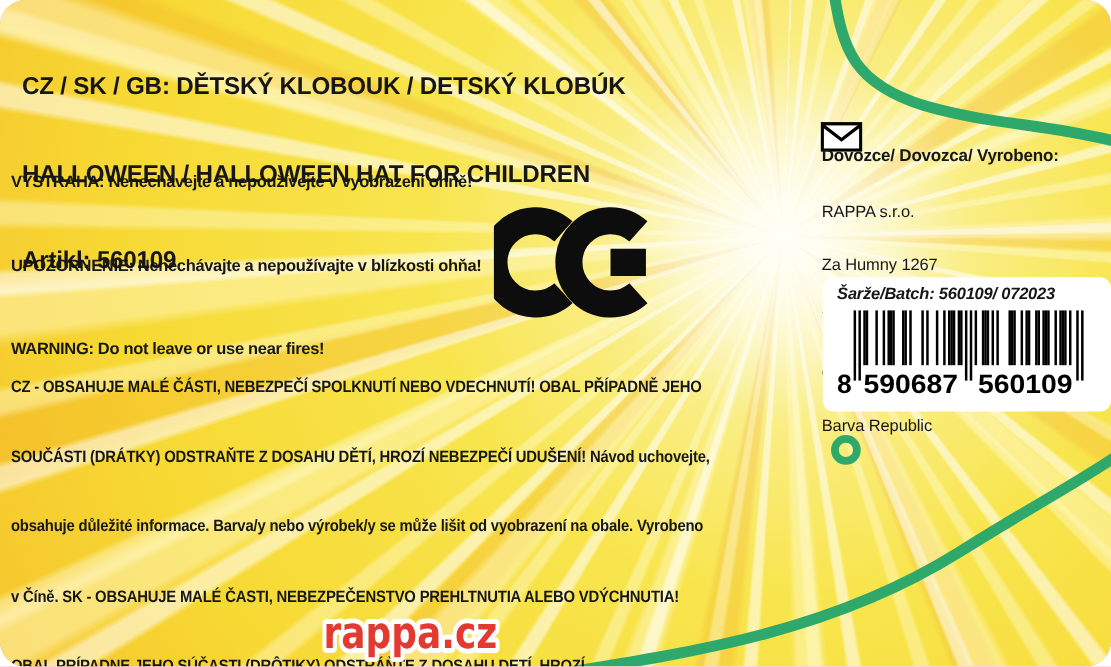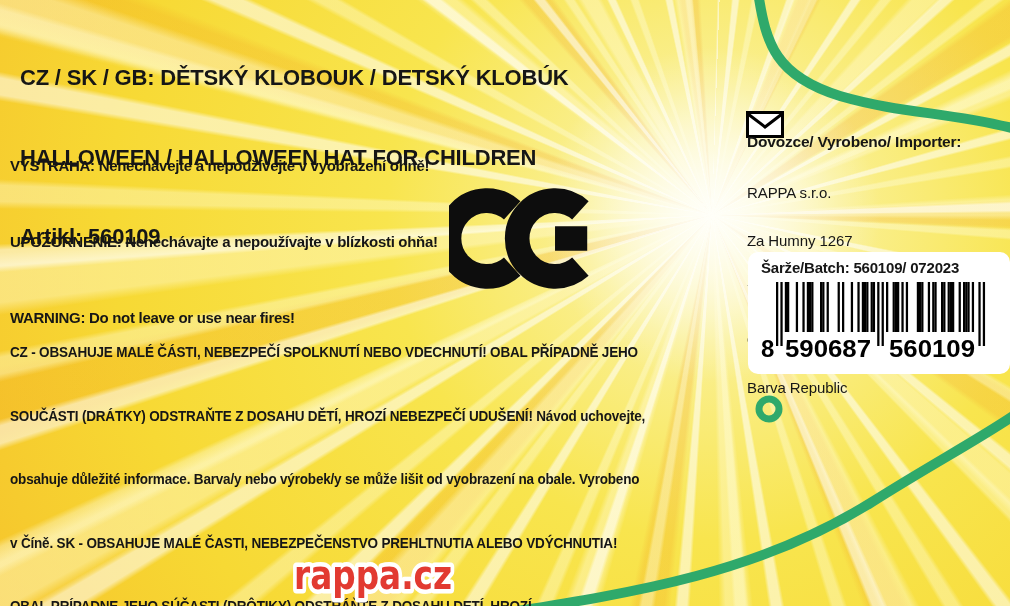--- a/index.html
+++ b/index.html
@@ -1,19 +1,20 @@
 <!DOCTYPE html>
 <html><head>
 <meta charset="utf-8">
 <style>
   html,body{margin:0;padding:0;}
   .page{
     position:relative;width:1010px;height:606px;overflow:hidden;
     font-family:"Liberation Sans",sans-serif;color:#161616;
     background:#f9a8d4;
+    border-radius:23px;
   }
   .bg{
     position:absolute;inset:0;
     background-image:
       radial-gradient(circle 240px at 70.5% 35.5%, rgba(255,255,250,0.95), rgba(255,255,240,0) 70%),
       repeating-conic-gradient(from 2deg at 70.5% 35.5%, rgba(255,255,255,0) 0deg 3.1deg, rgba(255,255,255,0.55) 3.6deg 4.9deg, rgba(255,255,255,0) 5.4deg 8.2deg, rgba(255,252,214,0.42) 8.8deg 10.1deg, rgba(255,255,255,0) 10.6deg 13.7deg),
       repeating-conic-gradient(from 11deg at 70.5% 35.5%, rgba(255,246,180,0) 0deg 9deg, rgba(255,248,195,0.5) 10deg 13deg, rgba(255,246,180,0) 14deg 22deg),
       repeating-conic-gradient(from 5deg at 70.5% 35.5%, rgba(242,152,30,0) 0deg 16deg, rgba(240,150,28,0.20) 17deg 21deg, rgba(242,152,30,0) 22deg 33deg),
       radial-gradient(circle 1250px at 70.5% 35.5%, #fdfbe0 0%, #faf094 10%, #f8e54e 26%, #f7d934 48%, #f5bd28 72%, #f0991e 95%);
   }
@@ -21,21 +22,21 @@
   .abs{position:absolute;}
   .title{left:20px;top:12px;font-weight:bold;font-size:22px;line-height:26.5px;letter-spacing:-0.2px;white-space:pre;}
   .firewarn{left:10px;top:102px;font-weight:bold;font-size:15px;line-height:25.4px;letter-spacing:-0.3px;white-space:pre;}
   .agebox{
     left:8px;top:199px;width:423px;background:#ffffff;border:2px solid #2b2b2b;
     padding:8px 0 9px 11px;font-weight:bold;font-size:14px;line-height:24.6px;letter-spacing:-0.35px;white-space:pre;
   }
   .importer-head{left:747px;top:133px;font-weight:bold;font-size:15.5px;letter-spacing:-0.2px;white-space:pre;}
   .importer-lines{left:747px;top:152px;font-size:15px;line-height:16.3px;letter-spacing:-0.1px;white-space:pre;}
   .bcbox{left:748px;top:252px;width:262px;height:122px;background:#ffffff;border-radius:10px;}
-  .batchline{left:761px;top:259px;font-weight:bold;font-size:15px;letter-spacing:-0.2px;white-space:pre;}
+  .batchline{left:761px;top:259px;font-weight:bold;font-size:15px;letter-spacing:-0.2px;white-space:pre;font-style:italic;}
   .barcode{left:759px;top:282px;}
   .barcode text{font-family:"Liberation Sans",sans-serif;font-weight:bold;font-size:24px;fill:#000;}
   .para{
     left:10px;top:299px;font-weight:bold;font-size:15px;line-height:21.15px;letter-spacing:-0.2px;
     transform:scaleX(0.9);transform-origin:0 0;white-space:pre;
   }
   .para div{white-space:pre;}
   .logo{left:286px;top:546px;}
   .sr{position:absolute;width:1px;height:1px;overflow:hidden;clip:rect(0 0 0 0);white-space:nowrap;}
 </style>
@@ -69,21 +70,21 @@
     <path d="M 138.8 29.3 A 40 40 0 1 0 138.8 88.7" fill="none" stroke="#0d0d0d" stroke-width="26"></path>
     <path d="M 112 59 H 146" fill="none" stroke="#0d0d0d" stroke-width="26"></path>
   </svg>
   <span class="sr">CE</span>
 
   <svg class="abs" style="left:746px;top:111px;" width="38" height="27" viewBox="0 0 38 27">
     <rect x="1.5" y="1.5" width="35" height="24" fill="#ffffff" stroke="#000000" stroke-width="3"></rect>
     <path d="M 2 3 L 19 16 L 36 3" fill="none" stroke="#000000" stroke-width="3"></path>
   </svg>
 
-  <div class="abs importer-head">Dovozce/ Vyrobeno/ Importer:</div>
+  <div class="abs importer-head">Dovozce/ Dovozca/ Vyrobeno:</div>
   <div class="abs importer-lines">
     <div>RAPPA s.r.o.</div>
     <div>Za Humny 1267</div>
     <div>725 25 Ostrava-Polanka</div>
     <div>obchod@rappa.cz</div>
     <div>Barva Republic</div>
   </div>
 
   <div class="abs bcbox"></div>
   <div class="abs batchline">Šarže/Batch: 560109/ 072023</div>

